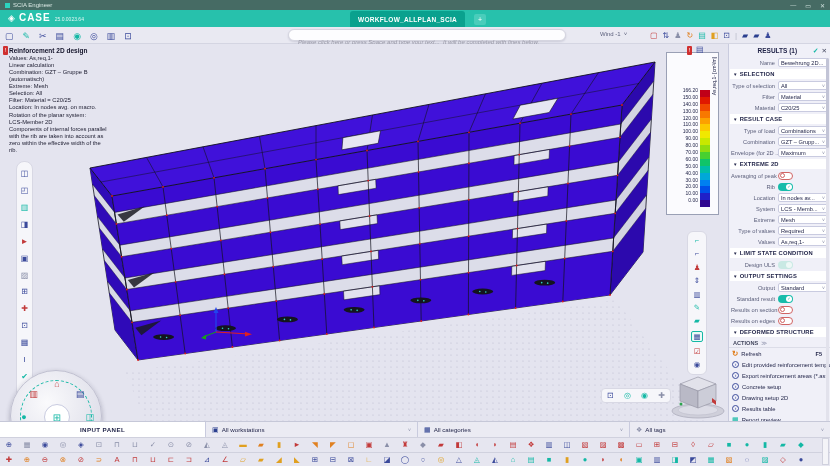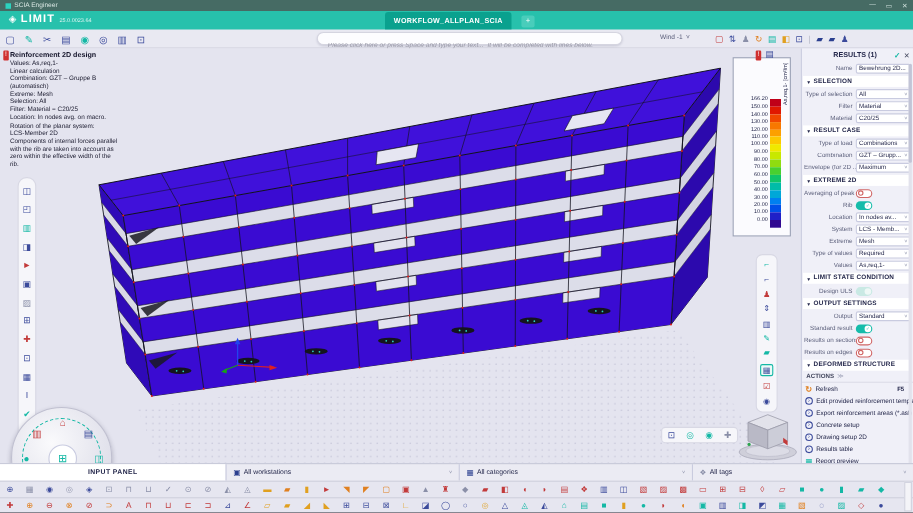--- a/index.html
+++ b/index.html
@@ -154,21 +154,21 @@
     <span class="winbtns">
       <span>—</span>
       <span>▭</span>
       <span>✕</span>
     </span>
   </div>
 
   <div class="brandbar">
     <span class="brandwrap">
       <span class="brandmark">◈</span>
-      <span class="brandname">LIMIT</span>
+      <span class="brandname">CASE</span>
       <span class="version">25.0.0023.64</span>
     </span>
     <span class="tab">WORKFLOW_ALLPLAN_SCIA</span>
     <span class="newtab">+</span>
   </div>
 
   <div class="toolrow"></div>
   <div class="micons" id="mainIcons">
       <span class="icn" style="color: rgb(59, 74, 155);">▢</span>
       <span class="icn" style="color: rgb(20, 184, 165);">✎</span>

